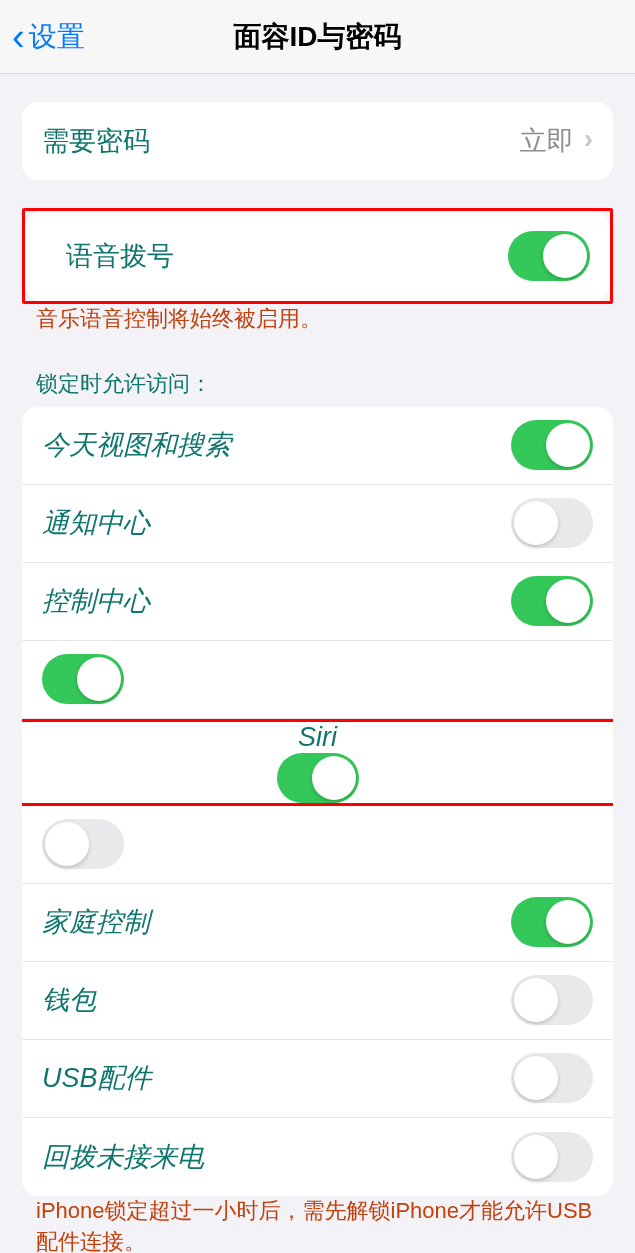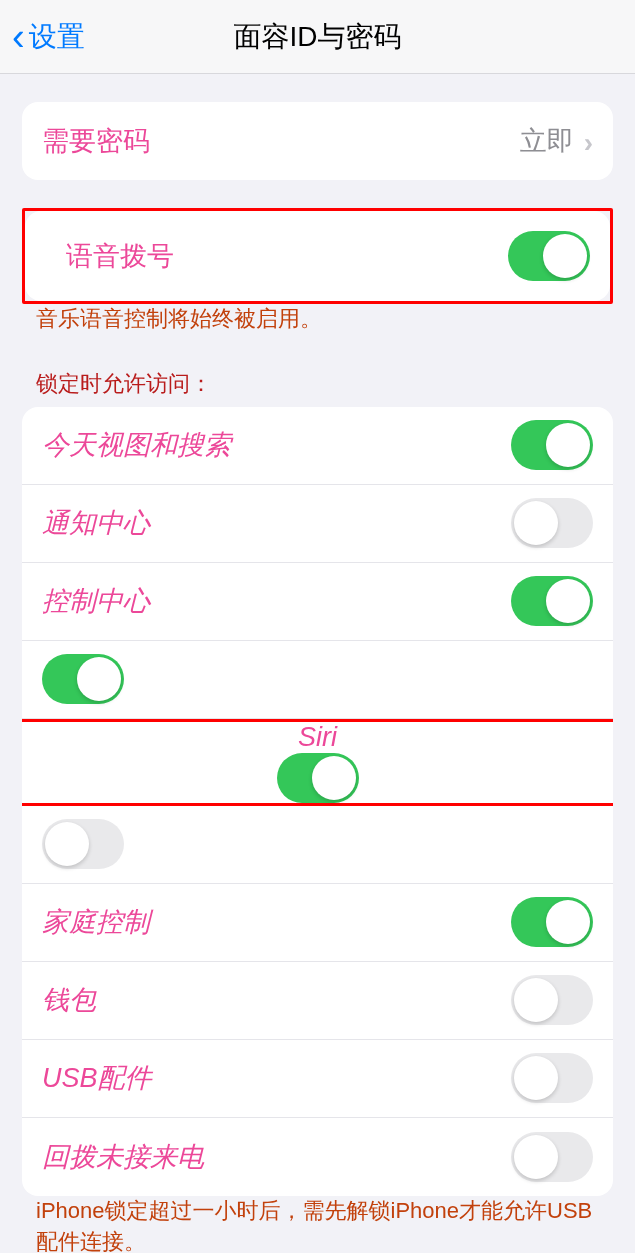--- a/index.html
+++ b/index.html
@@ -30,69 +30,69 @@
       font-size: 38px;
       font-weight: 300;
       line-height: 1;
       margin-right: 4px;
     }
     .navbar-title {
       position: absolute;
       left: 0; right: 0;
       text-align: center;
       font-size: 28px;
-      font-weight: 400;
+      font-weight: 700;
       pointer-events: none;
     }
     .content { padding: 0; }
     .group {
       margin: 28px 22px 0 22px;
       background: #fff;
       border-radius: 16px;
       overflow: hidden;
     }
     .row {
       min-height: 78px;
       display: flex;
       align-items: center;
       justify-content: space-between;
       padding: 0 20px;
       border-bottom: 1px solid #e5e5ea;
     }
     .row:last-child { border-bottom: none; }
     .row-label {
       font-size: 27px;
-      color: #ec4899;
+      color: #0f766e;
       font-weight: 400;
       text-align: center;
     }
     .row-value-wrap {
       display: flex;
-      align-items: flex-end;
+      align-items: flex-start;
       gap: 10px;
     }
     .row-value {
       font-size: 27px;
       color: #8e8e93;
     }
     .chevron-right {
       color: #c7c7cc;
       font-size: 28px;
       font-weight: 600;
     }
     .footer-text {
       margin: 0 36px 0 36px;
       font-size: 22px;
       color: #c2410c;
       line-height: 1.4;
     }
     .header-text {
       margin: 34px 36px 8px 36px;
       font-size: 22px;
-      color: #b91c1c;
+      color: #0f766e;
     }
     .group-with-header { margin-top: 8px; font-style: italic; }
     .toggle {
       width: 82px;
       height: 50px;
       border-radius: 25px;
       position: relative;
       flex-shrink: 0;
     }
     .toggle.on { background: #34c759; }

